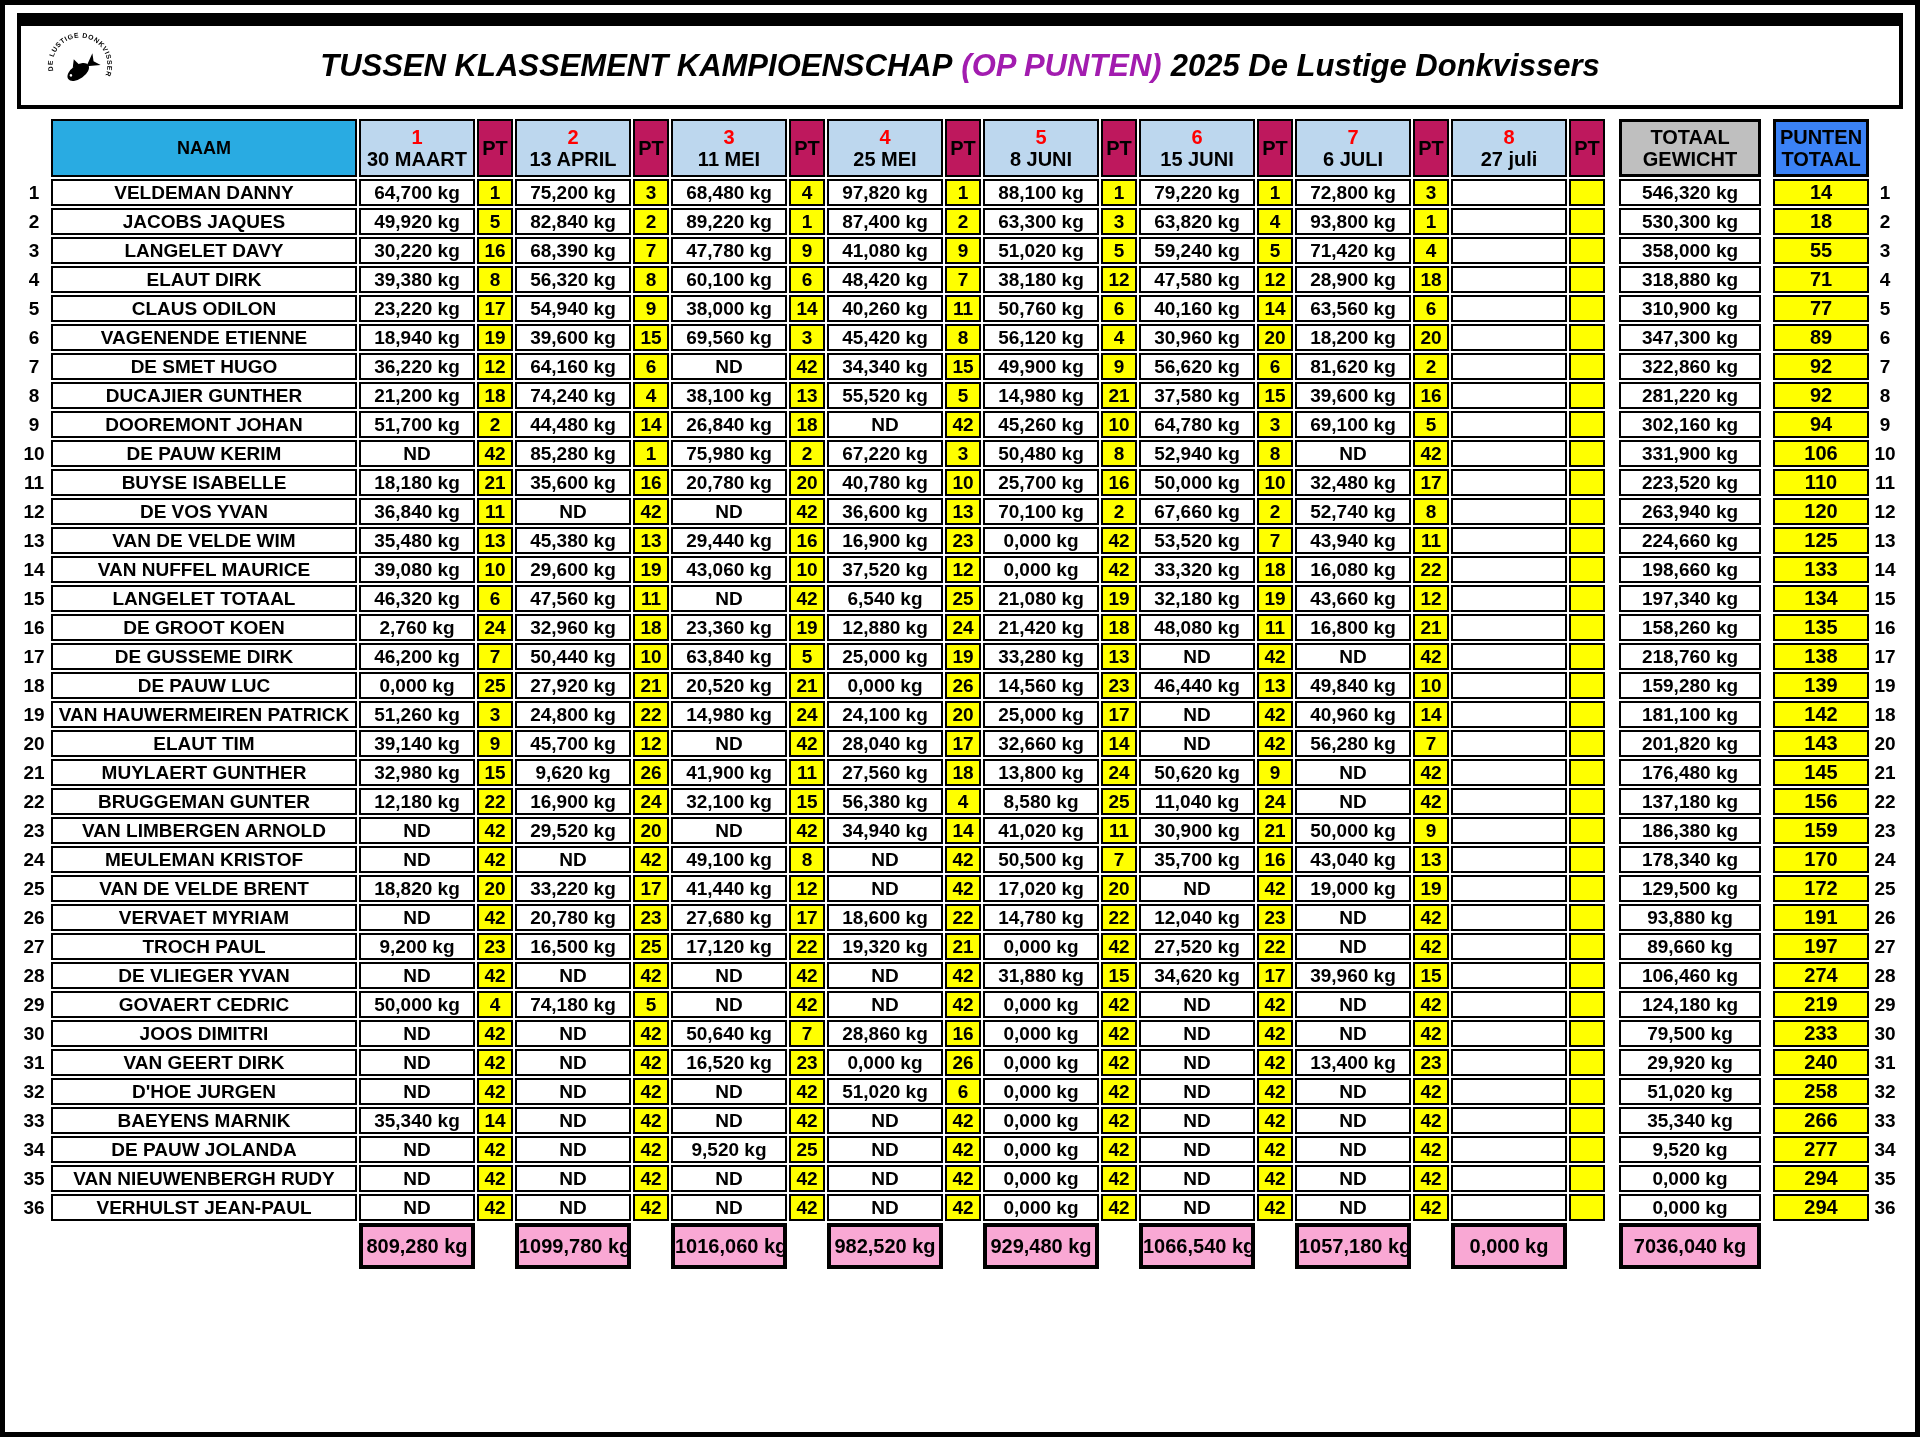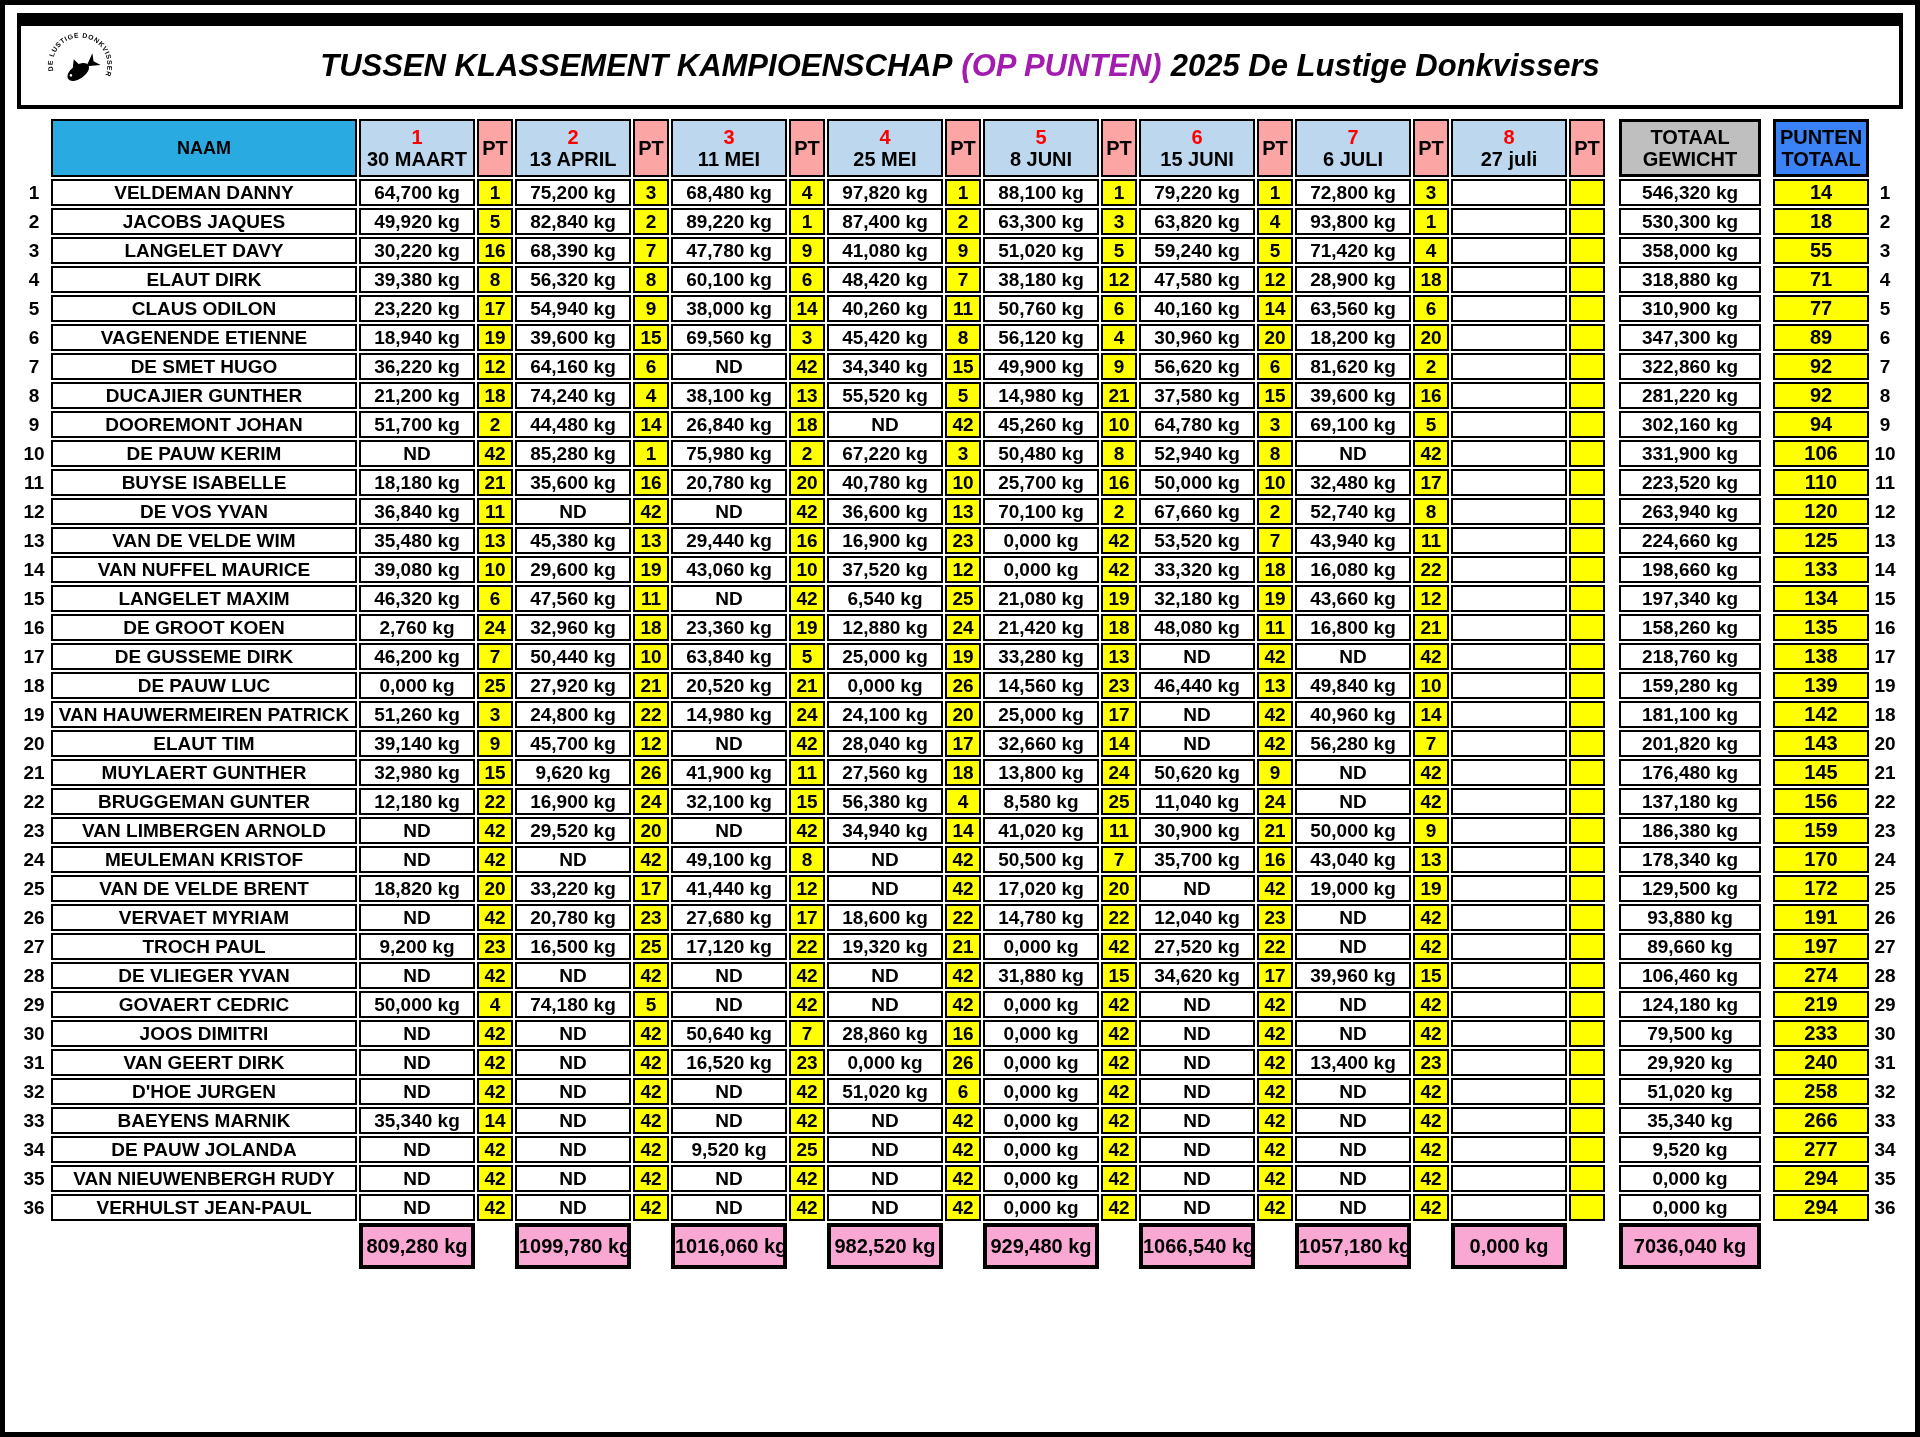--- a/index.html
+++ b/index.html
@@ -11,21 +11,21 @@
   .title{font-size:31px;font-weight:bold;font-style:italic;color:#000;white-space:nowrap;}
   .title .accent{color:#a21caf;margin:0 9px;}
   table.score{table-layout:fixed;border-collapse:separate;border-spacing:2px;margin-top:8px;width:1846px;}
   table.score td,table.score th{box-sizing:border-box;overflow:hidden;white-space:nowrap;padding:0;
             font-weight:bold;color:#000;text-align:center;vertical-align:middle;}
   
   th.h{border:2px solid #000;height:58px;font-size:20px;line-height:22px;}
   th.h-naam{background:#29abe2;color:#fff;font-size:18px;}
   th.h-date{background:#bdd7ee;}
   th.h-date .num{color:#f00;display:block;}
-  th.h-pt{background:#fca5a5;}
+  th.h-pt{background:#be185d;}
   th.h-tot{background:#bfbfbf;border-width:3px;}
   th.h-pts{background:#3b82f6;border-width:3px;}
   th.nob,td.nob{border:none;background:transparent;}
   
   td.c{border:2px solid #000;height:27px;font-size:19px;background:#fff;}
   td.name{text-align:left;padding-left:6px;margin-top:44px;}
   td.pt{background:#ffff00;}
   td.pts-total{background:#ffff00;font-size:20px;}
   td.rank-l{border:none;text-align:right;padding-right:4px;font-size:19px;}
   td.rank-r{border:none;text-align:center;font-size:19px;}
@@ -456,21 +456,21 @@
           <td class="c w"></td>
           <td class="c pt"></td>
           <td class="nob"></td>
           <td class="c">198,660 kg</td>
           <td class="nob"></td>
           <td class="c pts-total">133</td>
           <td class="rank-r">14</td>
         </tr>
         <tr>
           <td class="rank-l">15</td>
-          <td class="c name">LANGELET MAXIM</td>
+          <td class="c name">LANGELET TOTAAL</td>
           <td class="c w">46,320 kg</td>
           <td class="c pt">6</td>
           <td class="c w">47,560 kg</td>
           <td class="c pt">11</td>
           <td class="c w">ND</td>
           <td class="c pt">42</td>
           <td class="c w">6,540 kg</td>
           <td class="c pt">25</td>
           <td class="c w">21,080 kg</td>
           <td class="c pt">19</td>

